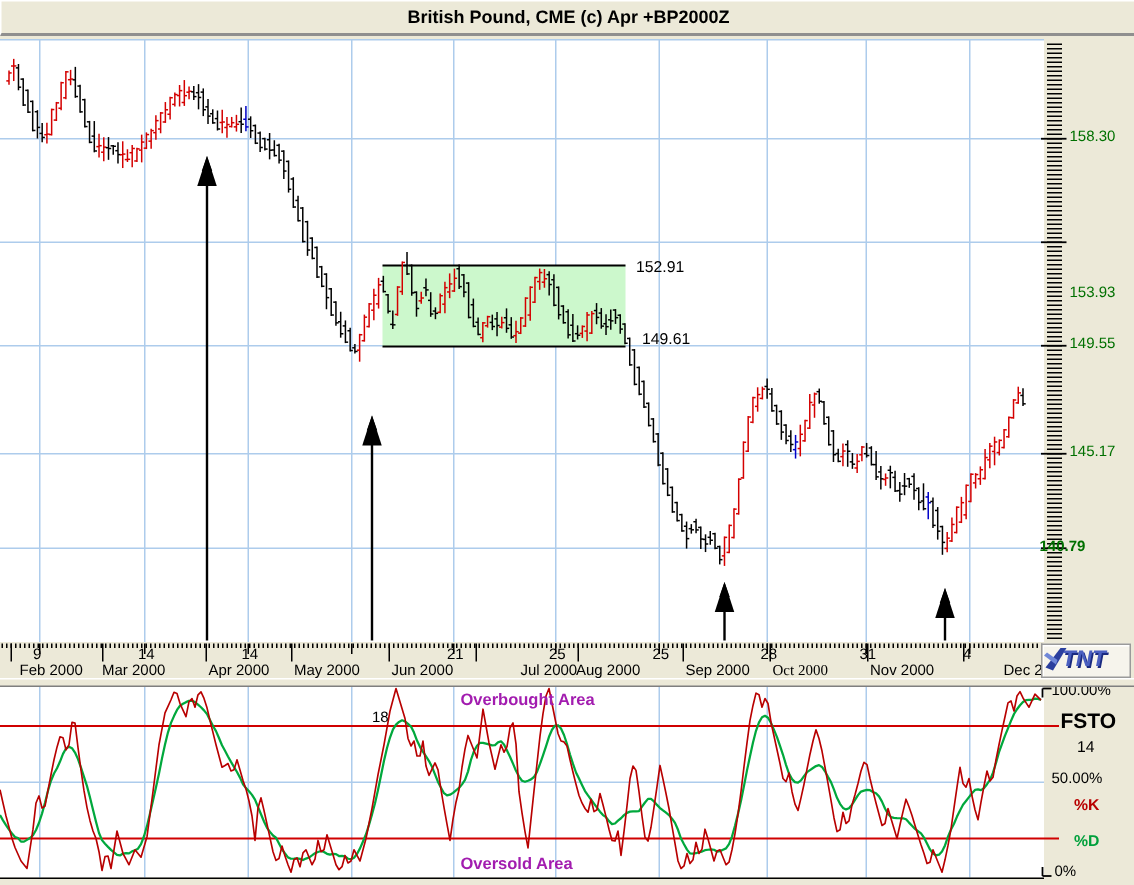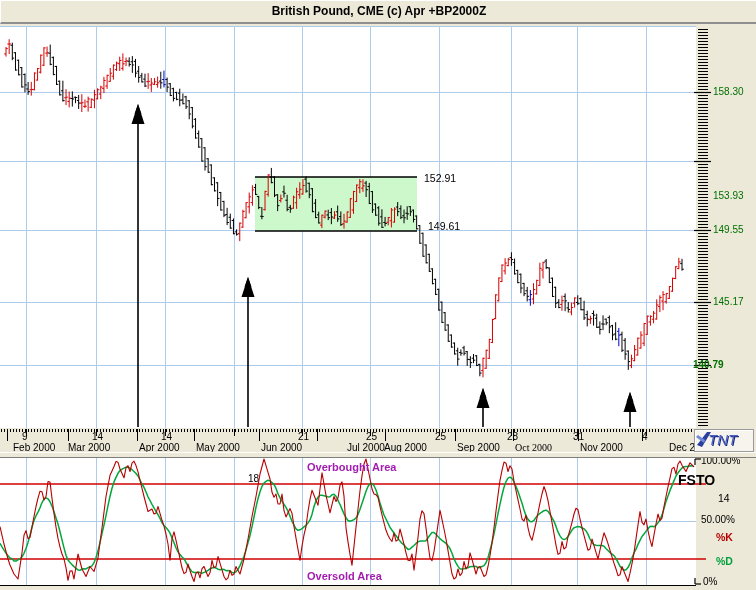--- a/index.html
+++ b/index.html
@@ -29,21 +29,21 @@
   #st-fsto{font-weight:bold;font-size:14px;}
   #st-k{color:#b80000;font-weight:bold;font-size:10.5px;}
   #st-d{color:#00a03c;font-weight:bold;font-size:10.5px;}
   #logo{
     position:absolute;left:694px;top:429px;width:58px;height:21px;
     background:#f6f4ec;border:1px solid #9a9a9a;
     box-shadow:inset 1px 1px 0 #ffffff;
   }
   #logo .logo-text{
     position:absolute;left:13px;top:1px;
-    font-weight:normal;font-style:italic;font-size:15px;letter-spacing:0px;
+    font-weight:bold;font-style:italic;font-size:15px;letter-spacing:0px;
     color:#4a5fc0;text-shadow:1px 1px 0 #1a2a80;
   }
 </style>
 </head>
 <body>
 
 <div id="titlebar">
   <span>British Pound, CME (c) Apr +BP2000Z</span>
 </div>
 
@@ -1192,21 +1192,21 @@
     <span class="month-lbl" style="left: 645px; top: 442px; margin-left: 24px;">Dec 2000</span>
   </div>
 
 <div class="lbl" id="box-upper" style="left:424px;top:172px;">152.91</div>
 <div class="lbl" id="box-lower" style="left:428px;top:220px;">149.61</div>
 
 <div class="area-lbl" style="left:307px;top:461px;">Overbought Area</div>
 <div class="area-lbl" style="left:307px;top:570px;">Oversold Area</div>
 
 <div class="lbl" id="st-100" style="left:701px;top:455px;font-size:10px;">100.00%</div>
-<div class="lbl" id="st-fsto" style="left:678px;top:472px;">FSTO</div>
+<div class="lbl" id="st-fsto" style="left:707px;top:472px;">FSTO</div>
 <div class="lbl" id="st-period" style="left:718px;top:492px;font-size:10.5px;">14</div>
 <div class="lbl" id="st-50" style="left:701px;top:514px;font-size:10px;">50.00%</div>
 <div class="lbl" id="st-k" style="left:716px;top:531px;">%K</div>
 <div class="lbl" id="st-d" style="left:716px;top:555px;">%D</div>
 <div class="lbl" id="st-0" style="left:703px;top:576px;font-size:10px;">0%</div>
 
 <div id="divider"></div>
 
 <div id="logo">
   <svg width="56" height="19">

